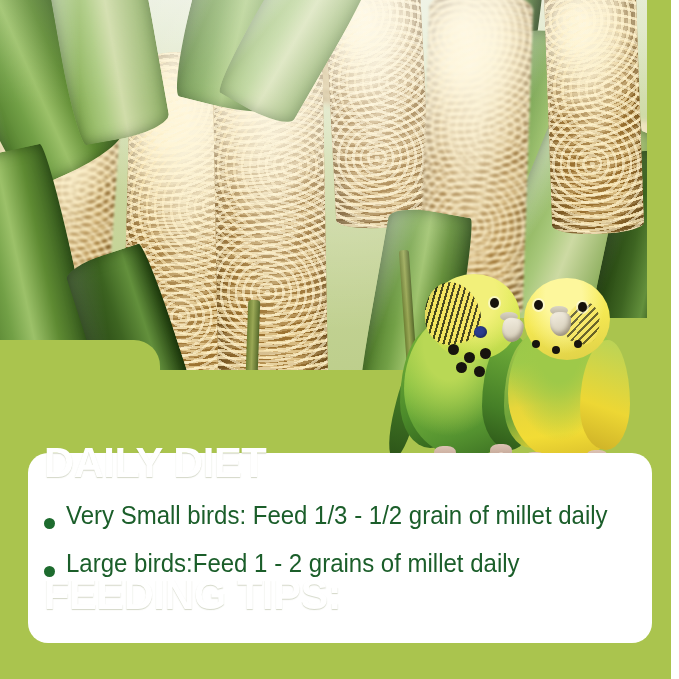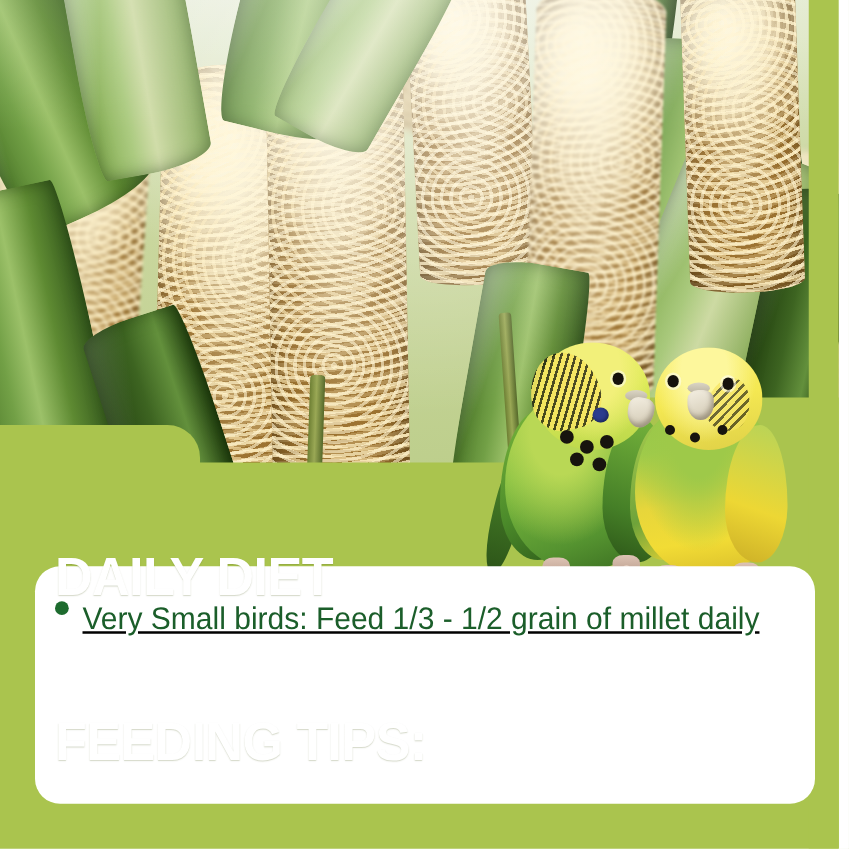--- a/index.html
+++ b/index.html
@@ -249,23 +249,22 @@
 
   
   .tips {
     position: absolute;
     left: 44px;
     top: 481px;
     width: 600px;
   }
   .tip-row {
     display: flex;
-    align-items: flex-start;
+    align-items: flex-end;
     height: 48px;
-    text-decoration: underline;
   }
   .tip-bullet {
     width: 11px;
     height: 11px;
     border-radius: 50%;
     background: #1d6b2e;
     flex: 0 0 auto;
     margin-right: 11px;
   }
   .tip-text {
@@ -388,15 +387,19 @@
   <div class="title">
     <span class="title-line">DAILY DIET</span>
     <span class="title-line">FEEDING TIPS:</span>
   </div>
 
   <div class="tips">
     <div class="tip-row">
       <span class="tip-bullet"></span>
       <span class="tip-text">Very Small birds: Feed 1/3 - 1/2 grain of millet daily</span>
     </div>
+    <div class="tip-row">
+      <span class="tip-bullet"></span>
+      <span class="tip-text">Large birds:Feed 1 - 2 grains of millet daily</span>
+    </div>
   </div>
 
 </div>
 
 </body></html>

